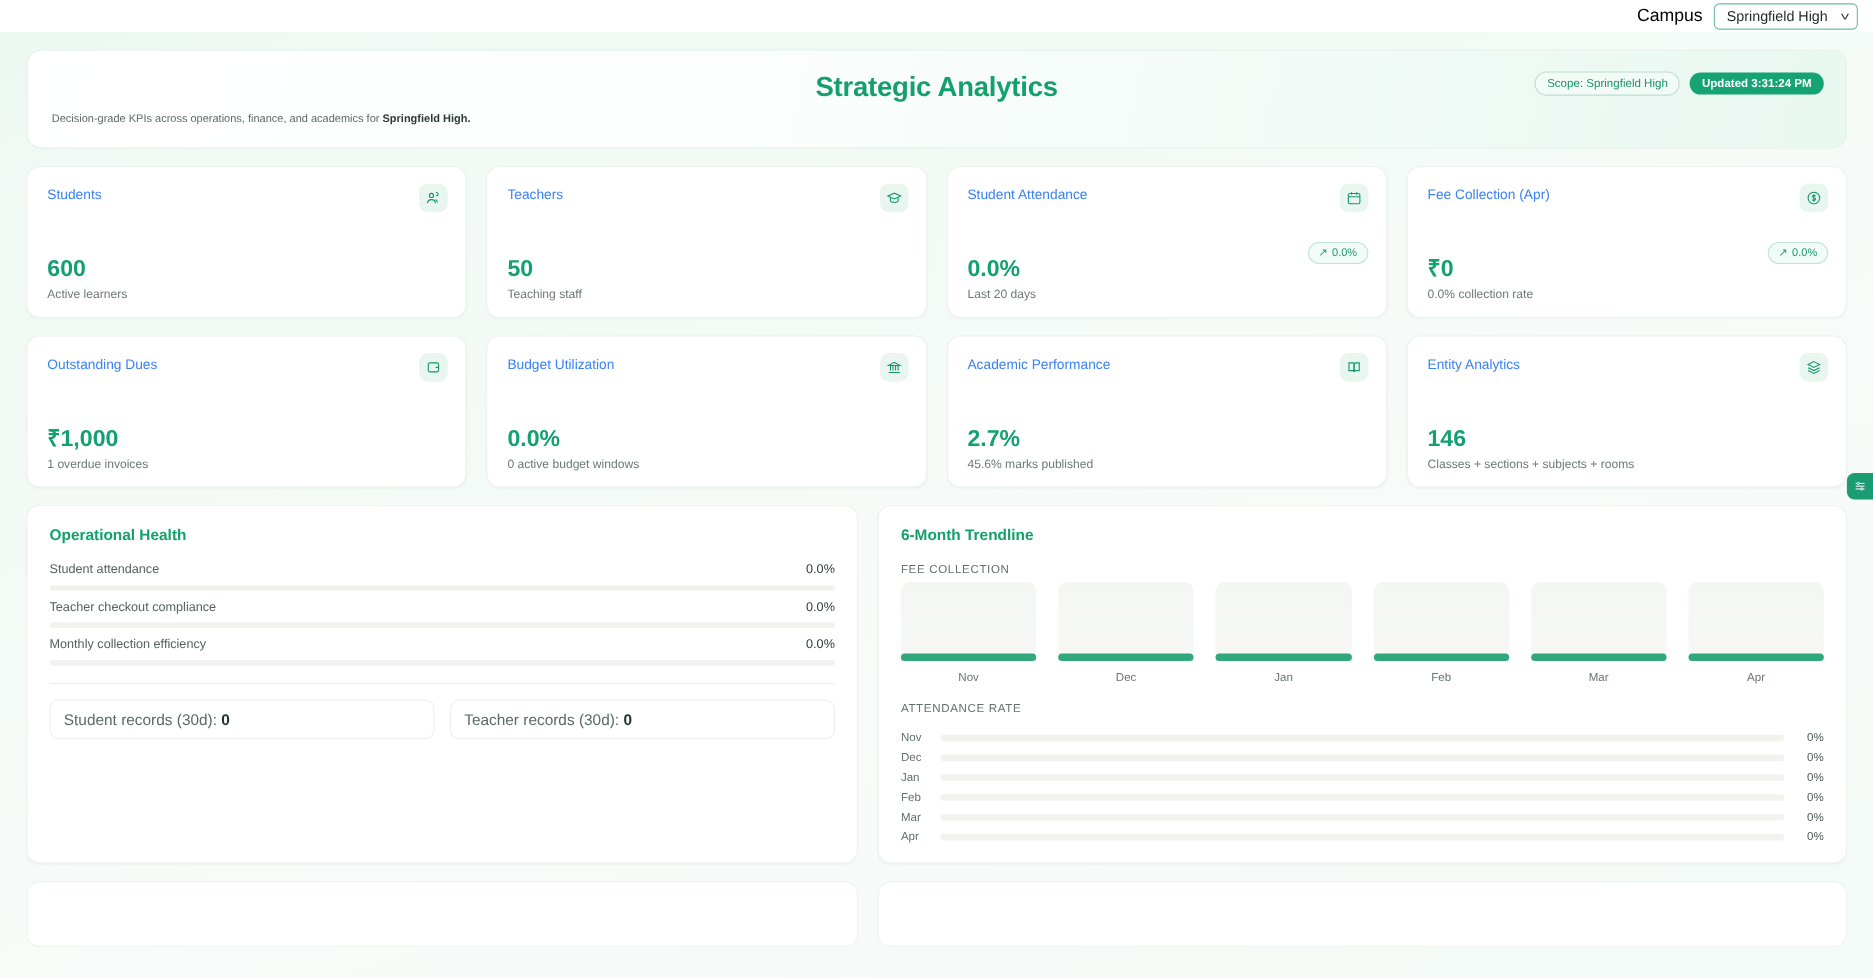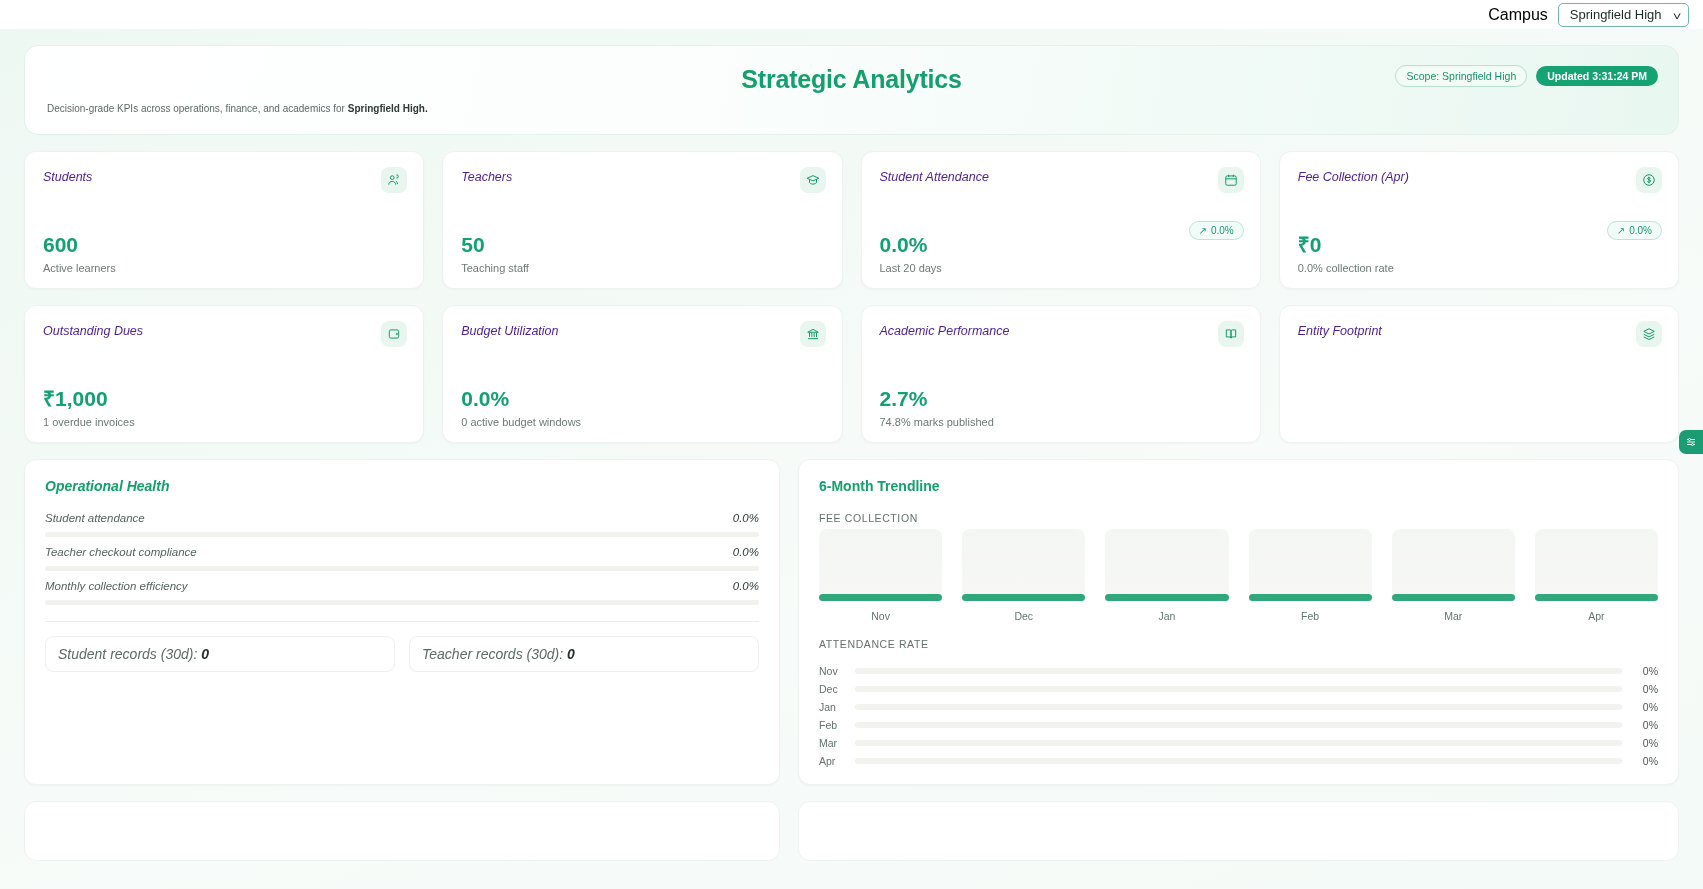--- a/index.html
+++ b/index.html
@@ -85,21 +85,21 @@
     flex: 1 1 0;
     background: #fff;
     border: 1px solid #eef2f0;
     border-radius: 12px;
     height: 138px;
     padding: 18px 18px 14px 18px;
     position: relative;
     box-shadow: 0 1px 2px rgba(18,60,44,.035);
     display: flex; flex-direction: column; justify-content: space-between;
   }
-  .kpi-title { font-size: 12.5px; color: #4c1d95; font-style: italic; }
+  .kpi-title { font-size: 12.5px; color: #3b82f6; }
   .kpi-icon {
     position: absolute; right: 16px; top: 15px;
     width: 26px; height: 26px; border-radius: 8px;
     background: #e8f6ef;
     display: flex; align-items: center; justify-content: center;
     color: #12986a;
   }
   .kpi-icon svg { width: 14px; height: 14px; stroke: #12986a; fill: none; stroke-width: 1.7; }
   .kpi-bottom { display: flex; flex-direction: column; gap: 7px; }
   .kpi-value { font-size: 21px; font-weight: bold; color: #12a170; line-height: 1; }
@@ -117,21 +117,21 @@
 
   
   .panels { display: flex; gap: 18px; margin-top: 16px; }
   .panel {
     background: #fff;
     border: 1px solid #eef2f0;
     border-radius: 12px;
     box-shadow: 0 1px 2px rgba(18,60,44,.035);
     padding: 18px 20px;
   }
-  .panel-a { width: 756px; height: 326px; font-style: italic; }
+  .panel-a { width: 756px; height: 326px; }
   .panel-b { flex: 1 1 0; height: 326px; }
   .panel-h {
     font-size: 14px; font-weight: bold; color: #13a06b; margin-bottom: 18px;
   }
 
   
   .oh-item { margin-bottom: 9px; }
   .oh-line { display: flex; justify-content: space-between; align-items: baseline; }
   .oh-label { font-size: 11.5px; color: #56635c; }
   .oh-val { font-size: 11.5px; color: #2f3c36; }
@@ -313,32 +313,36 @@
     <div class="kpi-card">
       <div class="kpi-title">Academic Performance</div>
       <div class="kpi-icon">
         <svg viewBox="0 0 24 24">
             <path d="M4 5h6a2 2 0 012 2v12a2 2 0 00-2-2H4z"></path>
             <path d="M20 5h-6a2 2 0 00-2 2v12a2 2 0 012-2h6z"></path>
           </svg>
       </div>
       <div class="kpi-bottom">
         <div class="kpi-value">2.7%</div>
-        <div class="kpi-sub">74.8% marks published</div>
-      </div>
-    </div>
-
-    <div class="kpi-card">
-      <div class="kpi-title">Entity Footprint</div>
+        <div class="kpi-sub">45.6% marks published</div>
+      </div>
+    </div>
+
+    <div class="kpi-card">
+      <div class="kpi-title">Entity Analytics</div>
       <div class="kpi-icon">
         <svg viewBox="0 0 24 24">
             <path d="M12 3l9 4.5-9 4.5-9-4.5z"></path>
             <path d="M3 12.5l9 4.5 9-4.5"></path>
             <path d="M3 17l9 4.5 9-4.5"></path>
           </svg>
+      </div>
+      <div class="kpi-bottom">
+        <div class="kpi-value">146</div>
+        <div class="kpi-sub">Classes + sections + subjects + rooms</div>
       </div>
     </div>
   </div>
 
   <div class="panels">
 
     <div class="panel panel-a">
       <div class="panel-h">Operational Health</div>
 
       <div class="oh-item">

